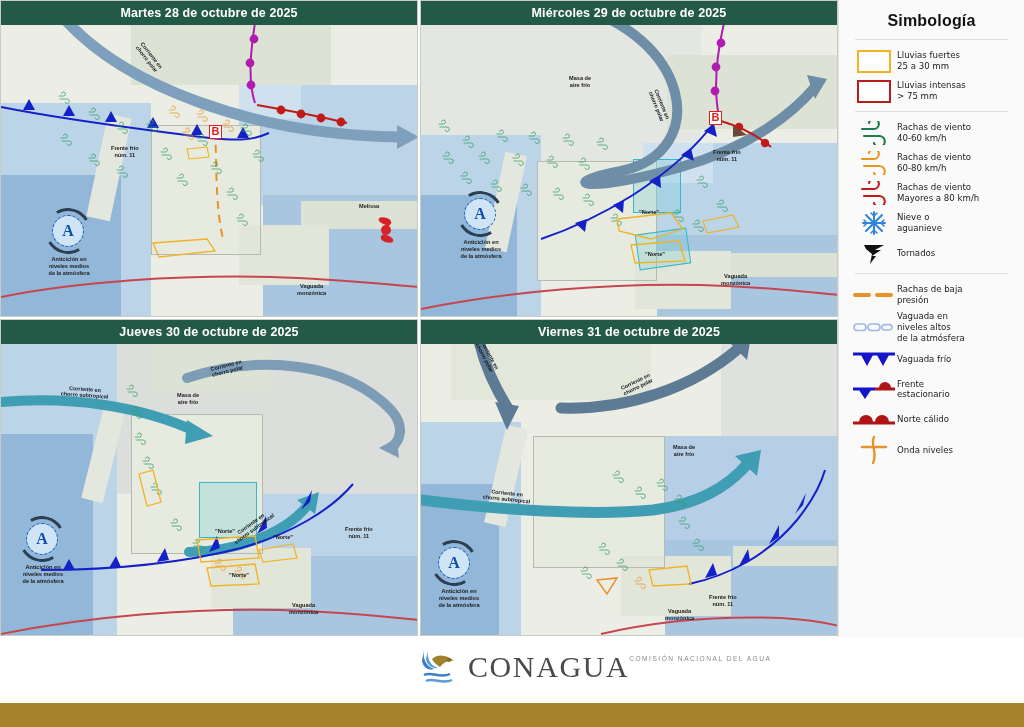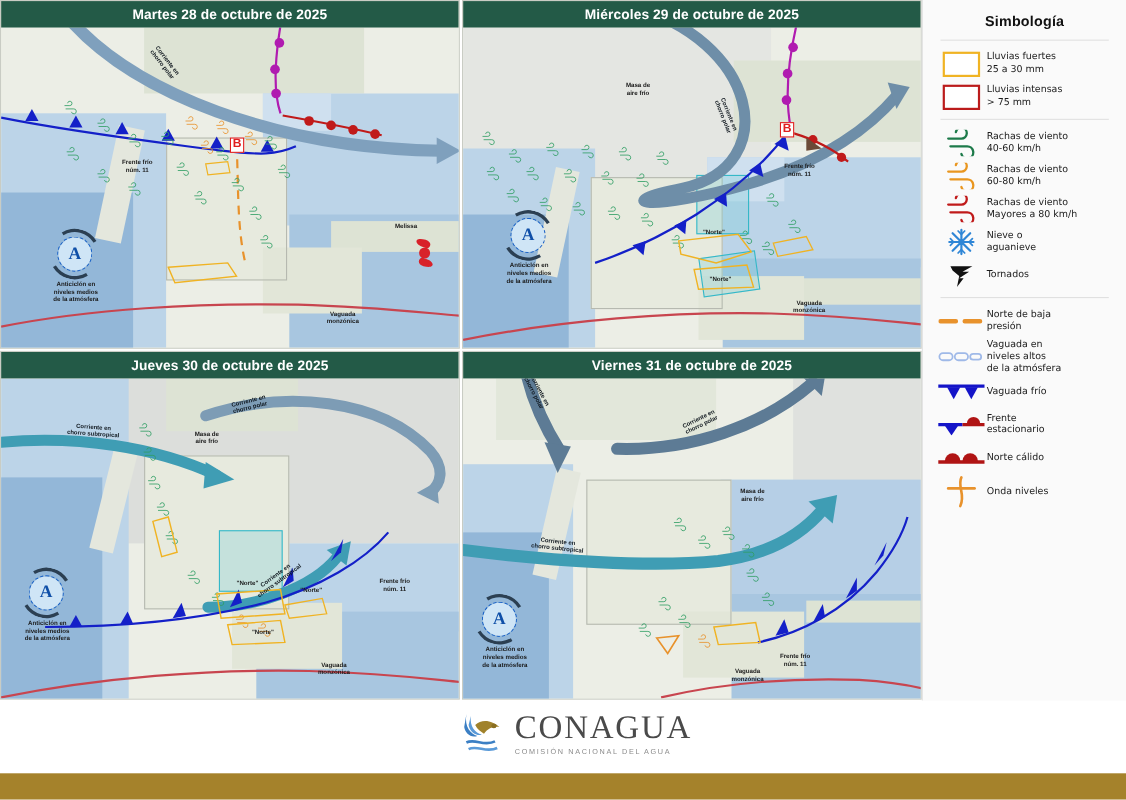--- a/index.html
+++ b/index.html
@@ -63,35 +63,35 @@
   .rain { position:absolute; z-index:20; }
   .wind-area { position:absolute; z-index:16; background:rgba(120,205,215,.30);
                border:1px solid #35b8c8; }
 
   
   .hurr { position:absolute; z-index:32; }
 
   
   .legend { position:absolute; left:838px; top:0; width:186px; height:637px;
             background:#fafafa; border-left:1px solid #e2e2e2; }
-  .legend h1 { font-size:13px; font-weight:bold; color:#111; text-align:center;
+  .legend h1 { font-size:16px; font-weight:bold; color:#111; text-align:center;
                margin:12px 0 9px 0; letter-spacing:.2px; }
   .lsep { height:1px; background:#e0e0e0; margin:0 16px 6px 16px; }
   .lrow { display:flex; align-items:center; padding:1px 8px 1px 12px; min-height:30px; }
   .lsym { width:46px; min-width:46px; display:flex; align-items:center; justify-content:center; }
   .ltxt { font-size:8.6px; color:#1b1b1b; line-height:1.26; white-space:pre-line;
           font-family:"DejaVu Sans", sans-serif; }
 
   .swatch { width:34px; height:23px; background:#fff; }
 
   
   .footer { position:absolute; left:0; top:637px; width:1024px; height:64px; background:#fff; }
   .logo { position:absolute; left:418px; top:8px; display:flex; align-items:center; gap:8px; }
   .logomark { width:42px; height:44px; position:relative; }
-  .logotext { display:flex; flex-direction:column; }
+  .logotext { display:flex; }
   .logotitle { font-family:"Liberation Serif", serif; font-size:30px; color:#4a4a4a;
                letter-spacing:1.6px; line-height:1; }
   .logosub { font-size:6.6px; color:#8a8a8a; letter-spacing:1.5px; margin-top:3px; }
   .goldbar { position:absolute; left:0; top:703px; width:1024px; height:24px; background:#a5822b; }
 </style>
 </head>
 <body>
 
 <div id="root">
 
@@ -782,21 +782,21 @@
     </div>
 
     <div class="lsep" style="margin-top:5px;"></div>
 
     <div class="lrow">
       <div class="lsym">
         <svg width="42" height="12" viewBox="0 0 42 12">
           <path d="M2 6 h14 M24 6 h14" stroke="#e8922c" stroke-width="4" stroke-linecap="round"></path>
         </svg>
       </div>
-      <div class="ltxt">Norte de baja
+      <div class="ltxt">Rachas de baja
 presión</div>
     </div>
 
     <div class="lrow">
       <div class="lsym">
         <svg width="44" height="14" viewBox="0 0 44 14">
           <g fill="none" stroke="#9fb9e8" stroke-width="1.6">
             <rect x="2" y="4" width="12" height="6.5" rx="3.2"></rect>
             <rect x="16" y="4" width="12" height="6.5" rx="3.2"></rect>
             <rect x="30" y="4.6" width="10" height="5.4" rx="2.7"></rect>

